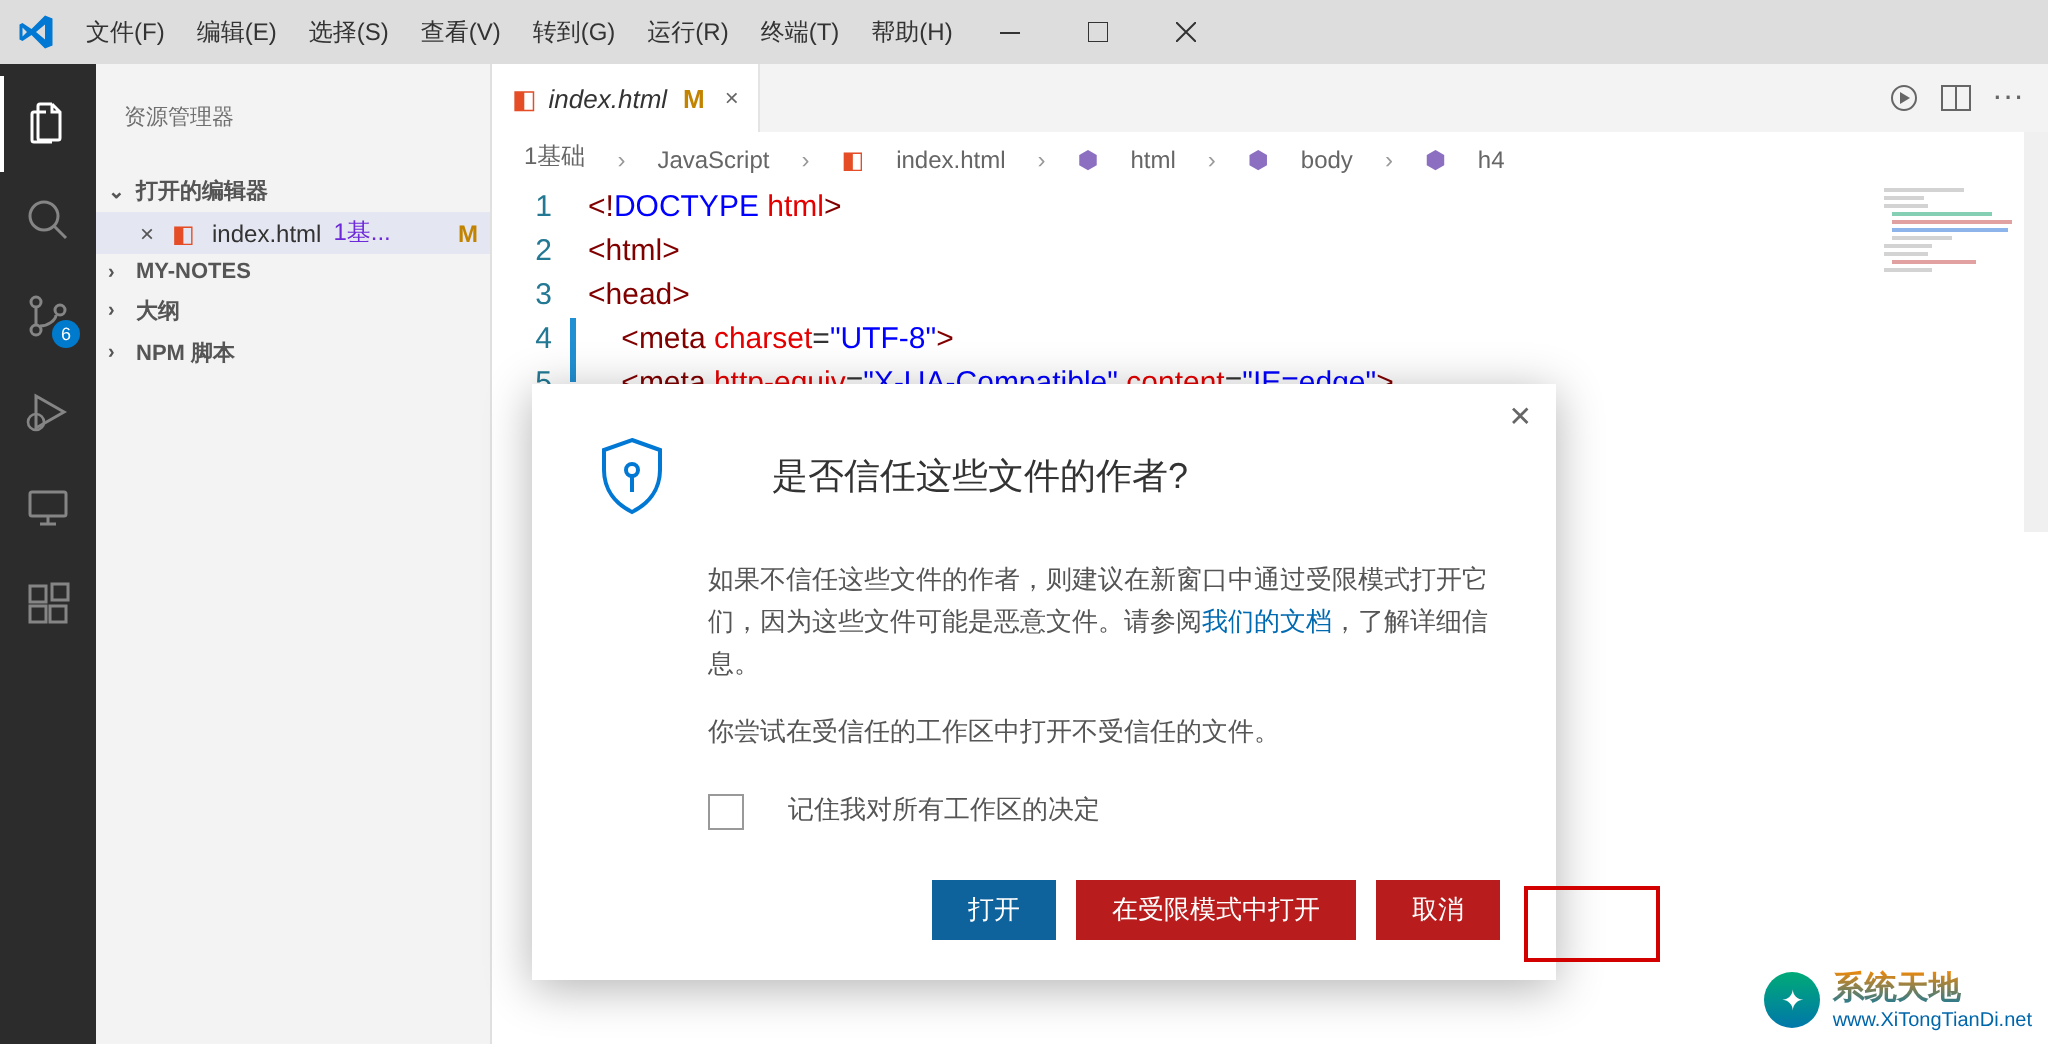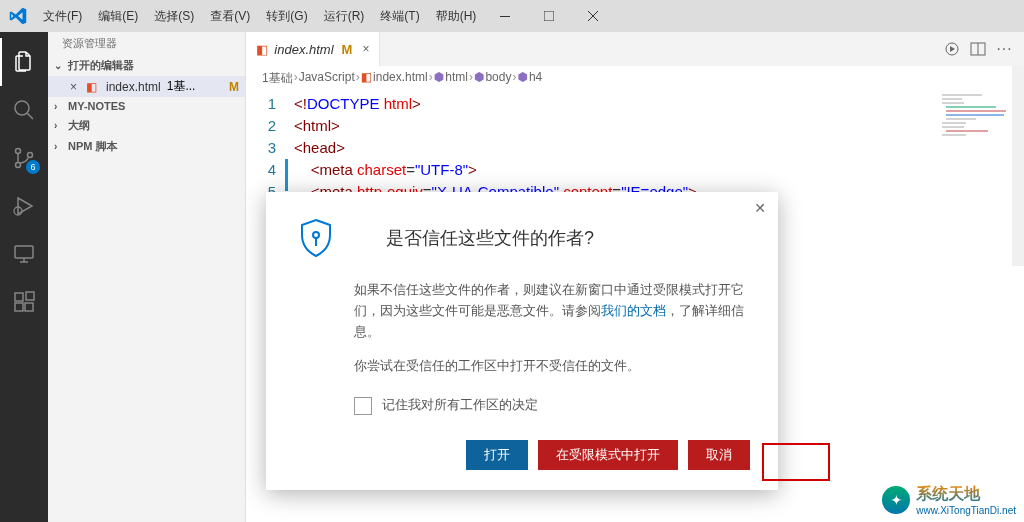--- a/index.html
+++ b/index.html
@@ -10,39 +10,39 @@
 .tb-menu-item { padding: 4px 7px; cursor: pointer; }
 .tb-title { flex: 1; text-align: center; color: #333; font-size: 12px; }
 .tb-controls { display: flex; }
 .tb-btn { width: 44px; height: 32px; display: flex; justify-content: center; align-items: center; color: #333; }
 .main { display: flex; height: 490px; }
 .activitybar { width: 48px; background: #2c2c2c; display: flex; flex-direction: column; align-items: center; padding-top: 6px; }
 .ab-icon { width: 48px; height: 48px; display: flex; justify-content: center; align-items: center; color: #858585; position: relative; }
 .ab-icon.active { color: #fff; border-left: 2px solid #fff; }
 .ab-badge { position: absolute; bottom: 8px; right: 8px; background: #007acc; color: #fff; border-radius: 8px; font-size: 9px; min-width: 14px; height: 14px; display: flex; align-items: center; justify-content: center; padding: 0 3px; }
 .sidebar { width: 198px; background: #f3f3f3; border-right: 1px solid #e0e0e0; display: flex; flex-direction: column; font-size: 12px; color: #555; }
-.sb-title { padding: 4px 14px; font-size: 11px; color: #6f6f6f; }
+.sb-title { padding: 19px 14px; font-size: 11px; color: #6f6f6f; }
 .sb-section { display: flex; align-items: center; padding: 3px 6px; cursor: pointer; }
 .chevron { width: 14px; font-size: 10px; color: #555; }
 .sb-section.bold { font-weight: 600; font-size: 11px; }
 .sb-file { display: flex; align-items: center; padding: 2px 6px 2px 22px; background: #e4e6f1; position: relative; }
 .sb-file .close-x { width: 16px; color: #555; font-size: 12px; }
 .sb-file .html-icon { width: 16px; color: #e44d26; font-size: 12px; margin-right: 4px; }
 .sb-file .fname { color: #333; }
-.sb-file .fpath { color: #000000; margin-left: 6px; flex: 1; white-space: nowrap; overflow: hidden; text-overflow: ellipsis; }
+.sb-file .fpath { color: #6d28d9; margin-left: 6px; flex: 1; white-space: nowrap; overflow: hidden; text-overflow: ellipsis; }
 .sb-badge-m { color: #c28400; font-weight: 600; margin-left: 4px; }
 .editor { flex: 1; background: #fff; display: flex; flex-direction: column; position: relative; }
 .tabs { height: 34px; background: #f3f3f3; display: flex; align-items: stretch; }
 .tab { display: flex; align-items: center; background: #fff; padding: 0 10px; font-size: 13px; border-right: 1px solid #e4e4e4; }
 .tab .html-icon { color: #e44d26; margin-right: 6px; }
 .tab .fname { color: #333; font-style: italic; }
 .tab .sb-badge-m { margin: 0 6px 0 8px; }
 .tab .close-x { color: #666; font-size: 12px; margin-left: 4px; }
 .tabs-actions { margin-left: auto; display: flex; align-items: center; gap: 10px; padding-right: 12px; color: #666; }
-.breadcrumbs { padding: 4px 16px; font-size: 12px; color: #666; display: flex; align-items: flex-start; gap: 1px; flex-wrap: nowrap; }
+.breadcrumbs { padding: 4px 16px; font-size: 12px; color: #666; display: flex; align-items: flex-end; gap: 16px; flex-wrap: nowrap; }
 .bc-sep { color: #999; }
 .bc-icon-html { color: #e44d26; }
 .bc-icon-elem { color: #8c6fc1; }
 .code { display: flex; font-family: Consolas, monospace; font-size: 15px; line-height: 22px; padding-top: 2px; }
 .gutter { width: 48px; text-align: right; color: #237893; padding-right: 18px; position: relative; }
 .gutter .ln { height: 22px; }
 .gutter .modline { position: absolute; right: 6px; width: 3px; background: #2090d3; }
 .codecol { flex: 1; color: #333; white-space: pre; }
 .c-tag { color: #800000; }
 .c-attr { color: #e50000; }
@@ -53,21 +53,21 @@
 .scrollbar-v { position: absolute; right: 0; top: 34px; width: 12px; height: 200px; background: rgba(0,0,0,0.06); }
 
 .dialog { position: absolute; left: 266px; top: 192px; width: 512px; background: #fff; box-shadow: 0 4px 22px rgba(0,0,0,0.3); padding: 24px 28px 20px 28px; font-size: 13px; color: #444; }
 .dialog .d-close { position: absolute; top: 8px; right: 12px; color: #666; font-size: 14px; cursor: pointer; }
 .dialog .d-head { display: flex; align-items: center; margin-bottom: 20px; gap: 32px; }
 .dialog .d-icon { width: 44px; height: 44px; margin-right: 16px; color: #0078d4; }
 .dialog .d-title { font-size: 18px; color: #333; font-weight: 400; }
 .dialog .d-body { padding-left: 60px; color: #555; line-height: 1.6; }
 .d-body p { margin-bottom: 14px; }
 .d-link { color: #006ab1; }
-.d-check { display: flex; align-items: center; gap: 10px; margin-top: 18px; }
+.d-check { display: flex; align-items: center; gap: 22px; margin-top: 18px; }
 .d-checkbox { width: 18px; height: 18px; border: 1px solid #999; background: #fff; }
 .d-buttons { display: flex; justify-content: flex-end; gap: 10px; margin-top: 24px; }
 .d-btn { padding: 6px 18px; font-size: 13px; background: #b91c1c; color: #fff; border: none; cursor: pointer; }
 .d-btn.primary { background: #0e639c; }
 .highlight-box { position: absolute; border: 2px solid #d30000; pointer-events: none; }
 .watermark { position: absolute; right: 8px; bottom: 6px; display: flex; align-items: center; gap: 6px; font-family: "Microsoft YaHei"; }
 .watermark .wm-icon { width: 28px; height: 28px; border-radius: 50%; background: linear-gradient(#0a7, #07a); display: flex; align-items: center; justify-content: center; color: #fff; font-size: 14px; }
 .watermark .wm-text1 { font-weight: 700; font-size: 16px; background: linear-gradient(#ff8a00, #07a); -webkit-background-clip: text; color: transparent; }
 .watermark .wm-text2 { font-size: 10px; color: #06a; }
 svg { display: block; }

